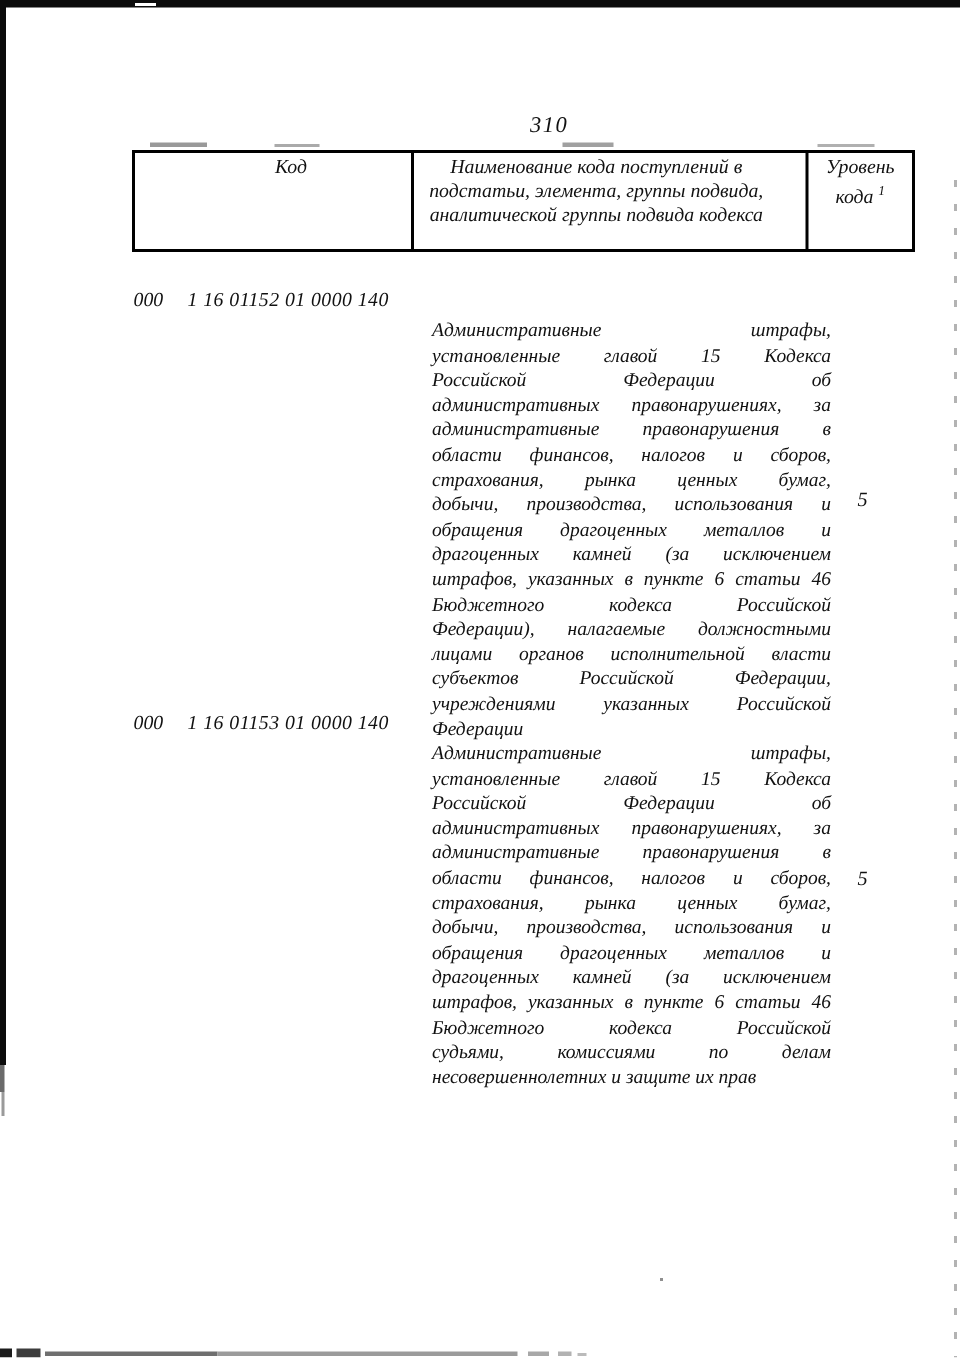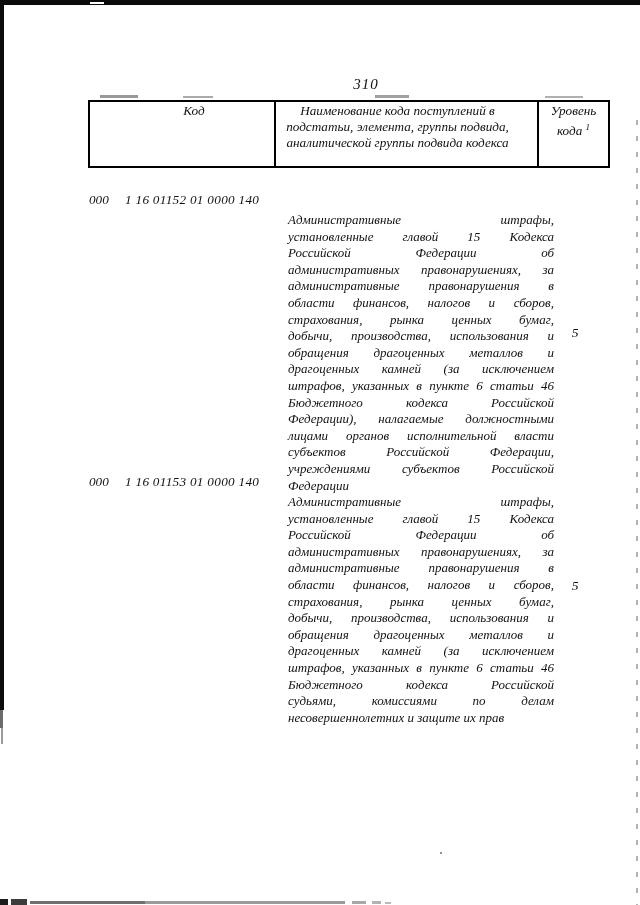--- a/index.html
+++ b/index.html
@@ -107,21 +107,21 @@
         <div>области финансов, налогов и сборов,</div>
         <div>страхования, рынка ценных бумаг,</div>
         <div>добычи, производства, использования и</div>
         <div>обращения драгоценных металлов и</div>
         <div>драгоценных камней (за исключением</div>
         <div>штрафов, указанных в пункте 6 статьи 46</div>
         <div>Бюджетного кодекса Российской</div>
         <div>Федерации), налагаемые должностными</div>
         <div>лицами органов исполнительной власти</div>
         <div>субъектов Российской Федерации,</div>
-        <div>учреждениями субъектов Российской</div>
+        <div>учреждениями указанных Российской</div>
         <div>Федерации</div>
       </div>
     <div class="abs level level-r1">5</div>
   </div>
 
   <div class="abs row row2">
     <span class="abs code-prefix">000</span>
     <span class="abs code-num">1 16 01153 01 0000 140</span>
     <div class="abs desc">
         <div>Административные штрафы,</div>

